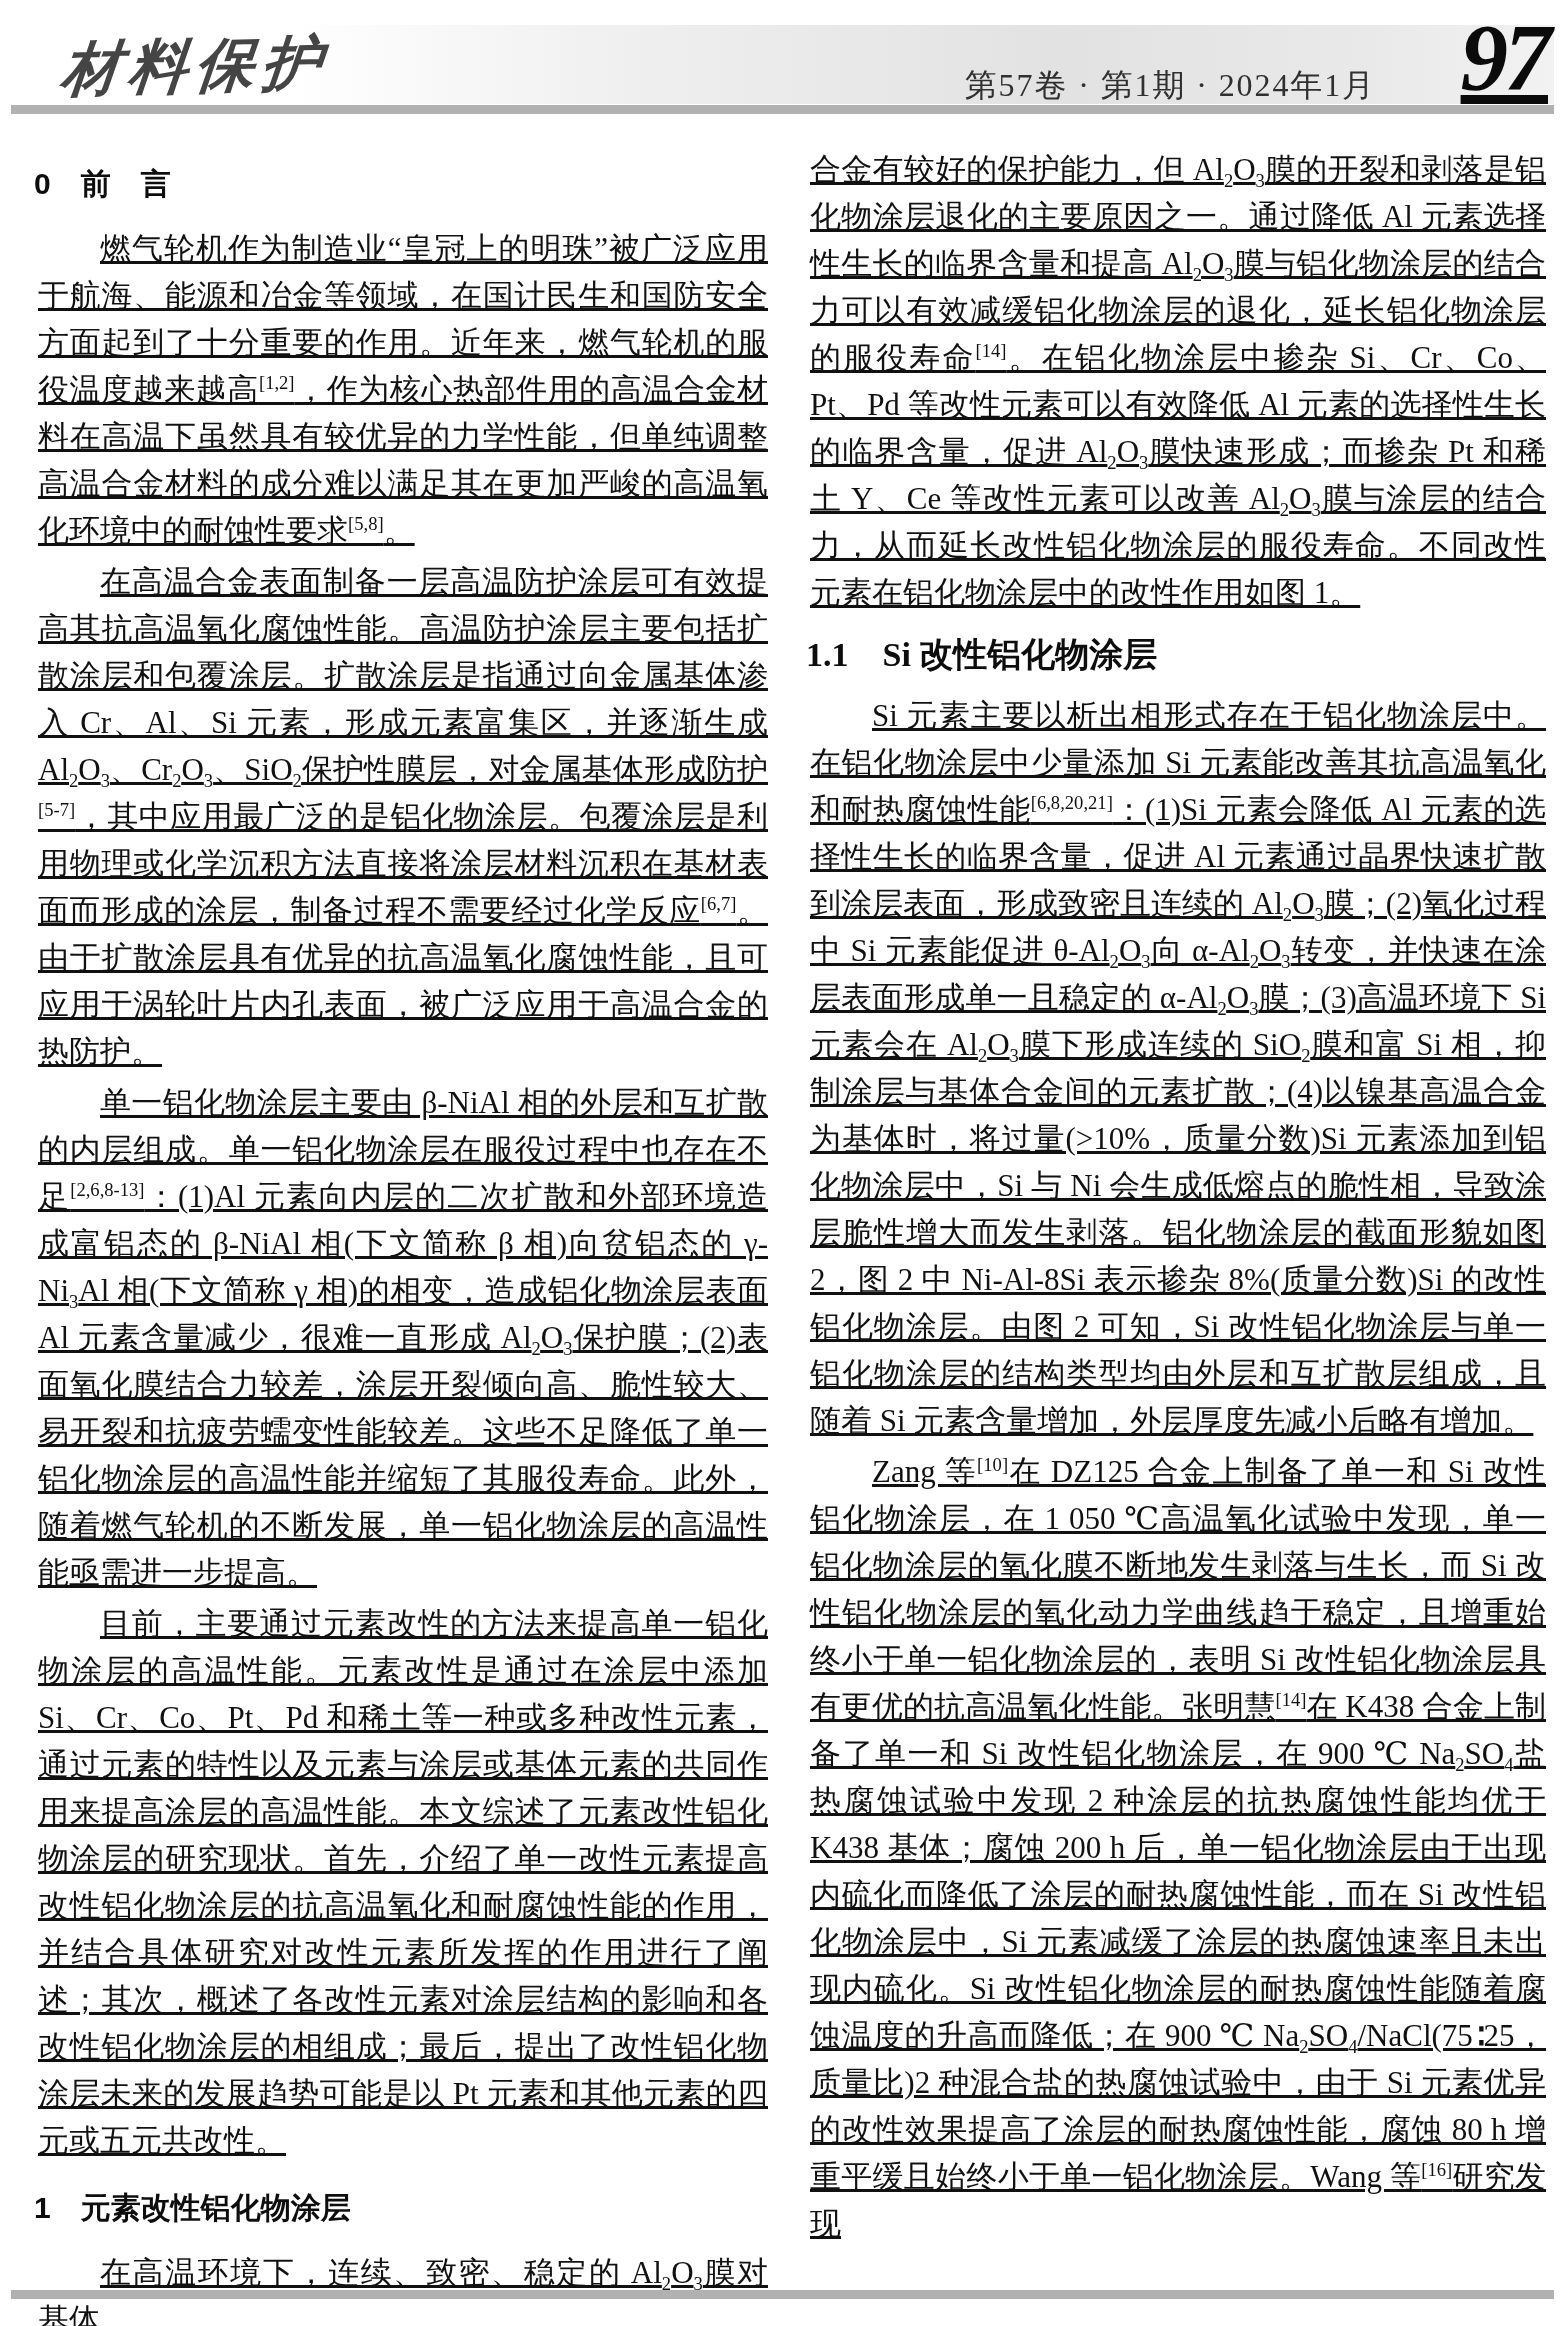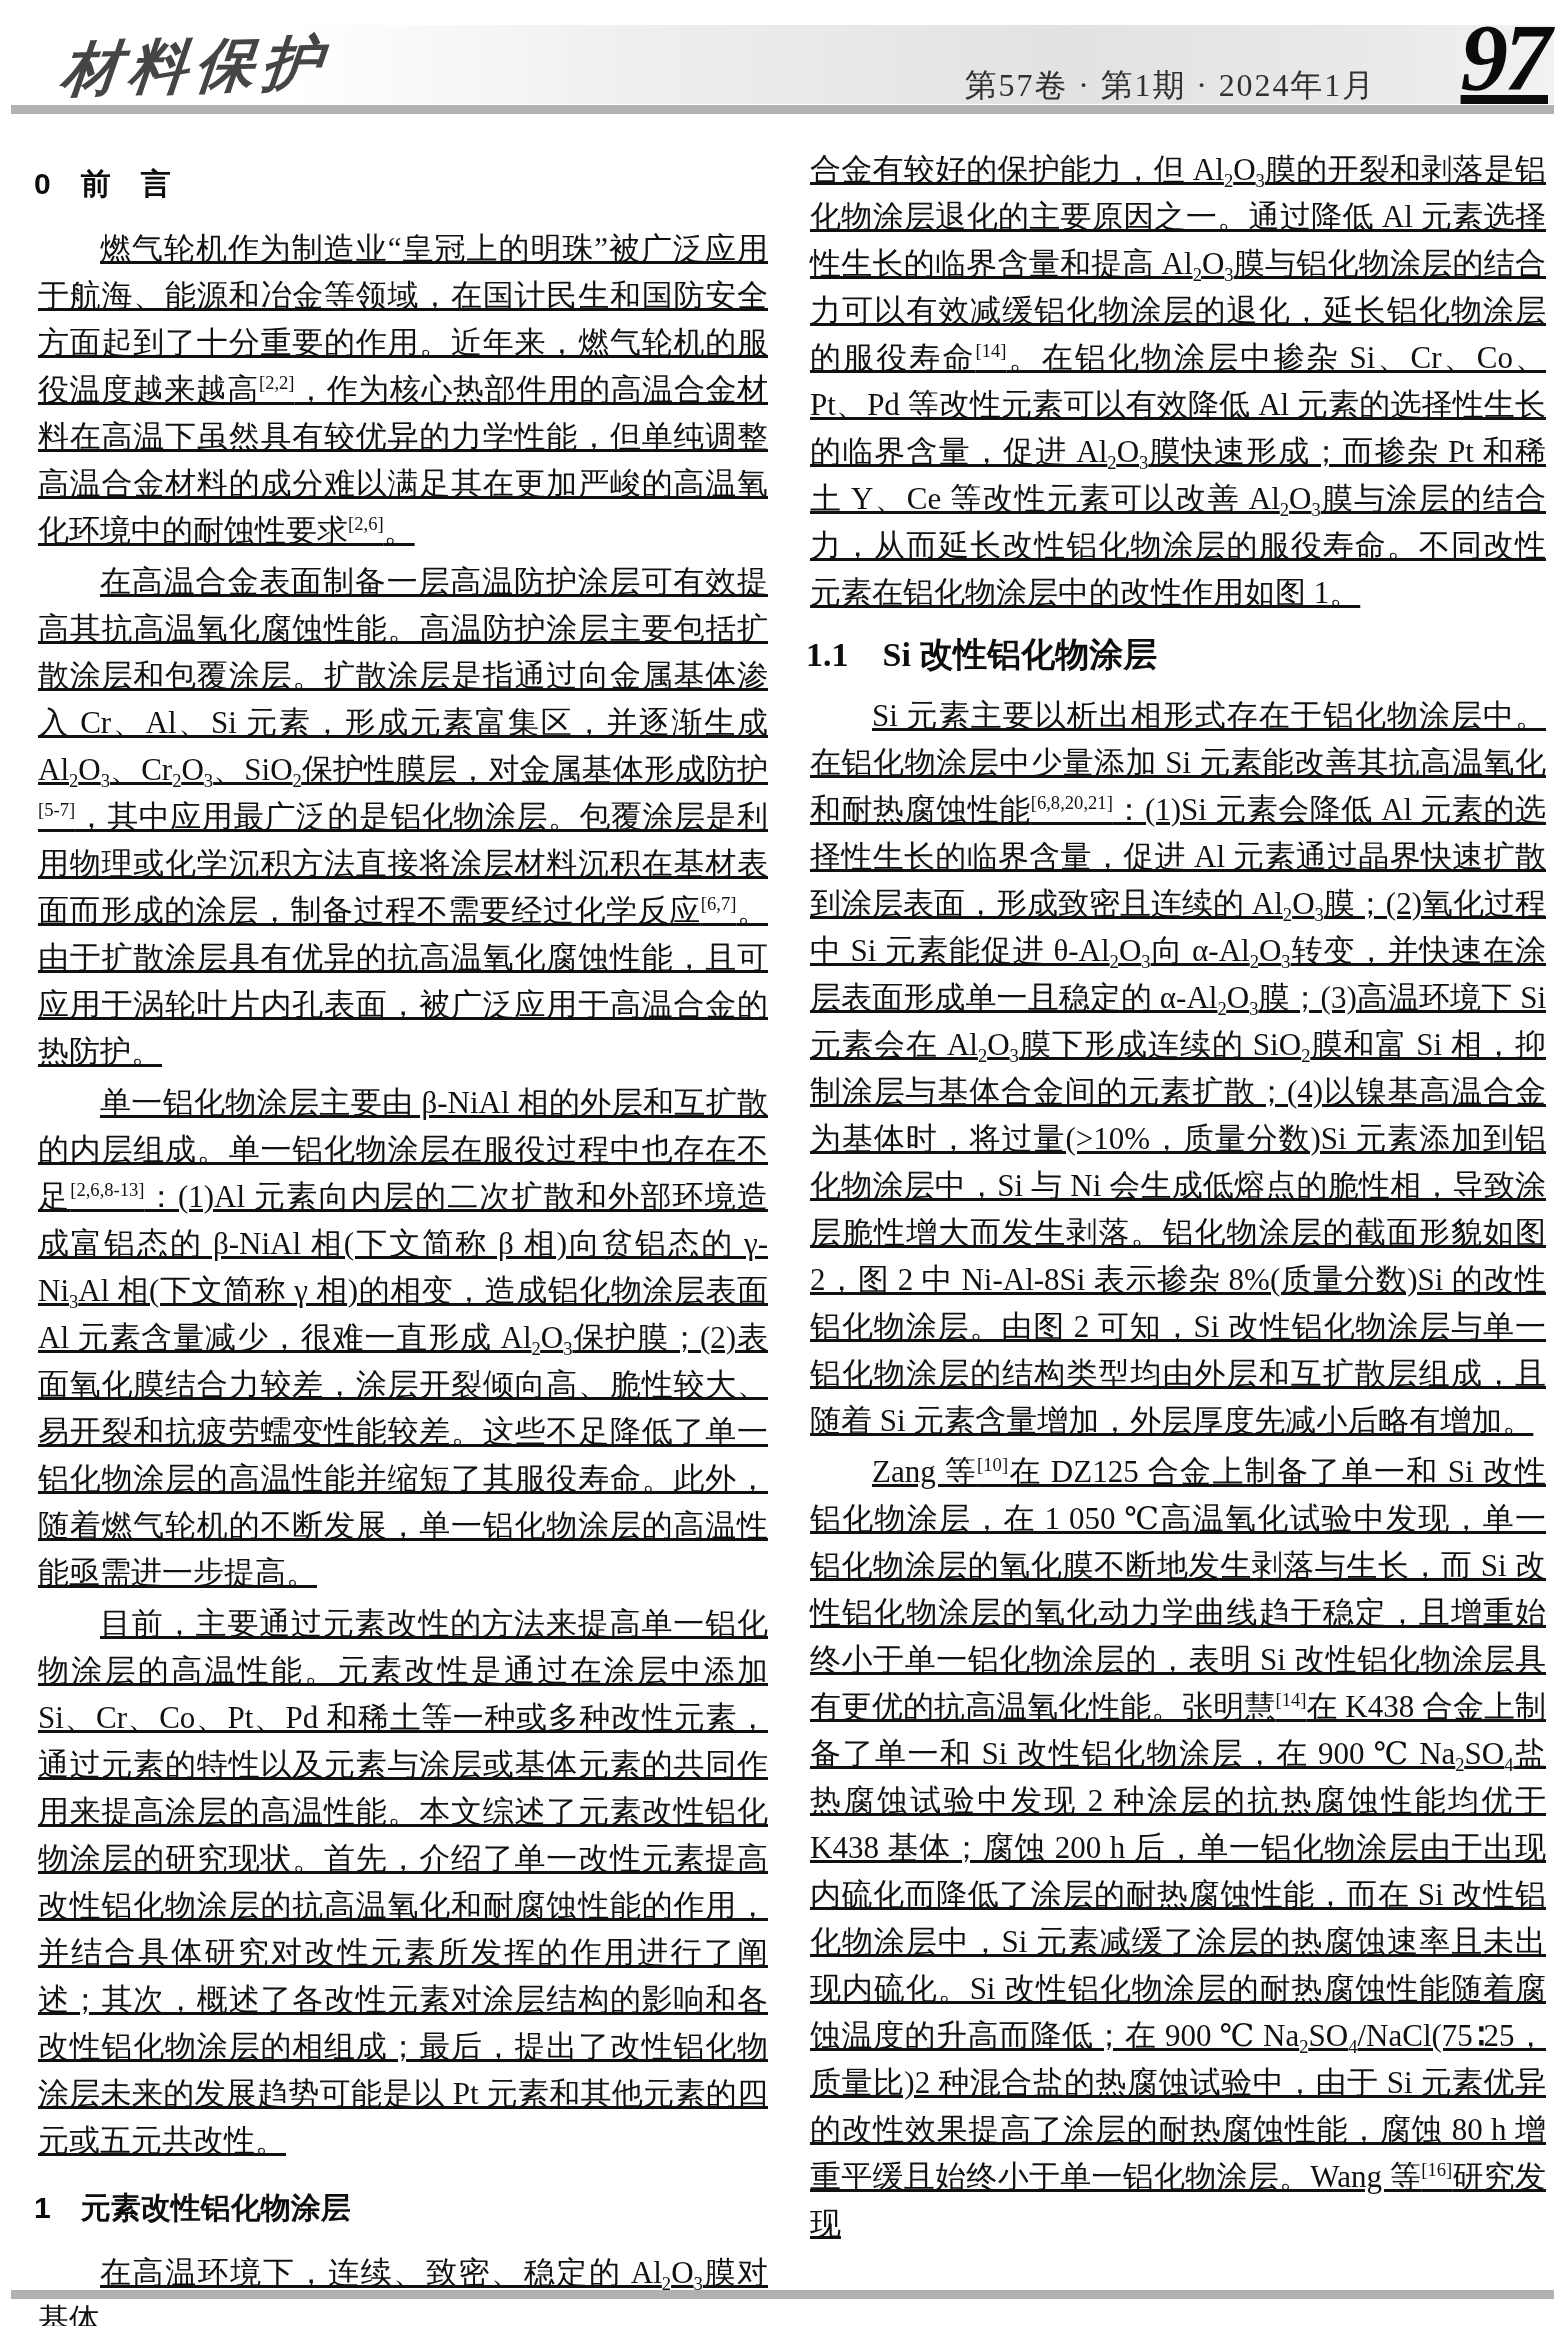--- a/index.html
+++ b/index.html
@@ -72,21 +72,21 @@
 <div class="page">
 
   <div class="header-band"></div>
   <div class="journal-logo">材料保护</div>
   <div class="issue-info">第57卷 · 第1期 · 2024年1月</div>
   <div class="page-number">97</div>
   <div class="rule rule-top"></div>
 
   <div class="col col-left">
     <p class="h1 first">0　前　言</p>
-    <p class="para">燃气轮机作为制造业“皇冠上的明珠”被广泛应用于航海、能源和冶金等领域，在国计民生和国防安全方面起到了十分重要的作用。近年来，燃气轮机的服役温度越来越高<sup>[2,2]</sup>，作为核心热部件用的高温合金材料在高温下虽然具有较优异的力学性能，但单纯调整高温合金材料的成分难以满足其在更加严峻的高温氧化环境中的耐蚀性要求<sup>[2,6]</sup>。</p>
+    <p class="para">燃气轮机作为制造业“皇冠上的明珠”被广泛应用于航海、能源和冶金等领域，在国计民生和国防安全方面起到了十分重要的作用。近年来，燃气轮机的服役温度越来越高<sup>[1,2]</sup>，作为核心热部件用的高温合金材料在高温下虽然具有较优异的力学性能，但单纯调整高温合金材料的成分难以满足其在更加严峻的高温氧化环境中的耐蚀性要求<sup>[5,8]</sup>。</p>
     <p class="para">在高温合金表面制备一层高温防护涂层可有效提高其抗高温氧化腐蚀性能。高温防护涂层主要包括扩散涂层和包覆涂层。扩散涂层是指通过向金属基体渗入 Cr、Al、Si 元素，形成元素富集区，并逐渐生成 Al<sub>2</sub>O<sub>3</sub>、Cr<sub>2</sub>O<sub>3</sub>、SiO<sub>2</sub>保护性膜层，对金属基体形成防护<sup>[5-7]</sup>，其中应用最广泛的是铝化物涂层。包覆涂层是利用物理或化学沉积方法直接将涂层材料沉积在基材表面而形成的涂层，制备过程不需要经过化学反应<sup>[6,7]</sup>。由于扩散涂层具有优异的抗高温氧化腐蚀性能，且可应用于涡轮叶片内孔表面，被广泛应用于高温合金的热防护。</p>
     <p class="para">单一铝化物涂层主要由 β-NiAl 相的外层和互扩散的内层组成。单一铝化物涂层在服役过程中也存在不足<sup>[2,6,8-13]</sup>：(1)Al 元素向内层的二次扩散和外部环境造成富铝态的 β-NiAl 相(下文简称 β 相)向贫铝态的 γ-Ni<sub>3</sub>Al 相(下文简称 γ 相)的相变，造成铝化物涂层表面 Al 元素含量减少，很难一直形成 Al<sub>2</sub>O<sub>3</sub>保护膜；(2)表面氧化膜结合力较差，涂层开裂倾向高、脆性较大、易开裂和抗疲劳蠕变性能较差。这些不足降低了单一铝化物涂层的高温性能并缩短了其服役寿命。此外，随着燃气轮机的不断发展，单一铝化物涂层的高温性能亟需进一步提高。</p>
     <p class="para">目前，主要通过元素改性的方法来提高单一铝化物涂层的高温性能。元素改性是通过在涂层中添加 Si、Cr、Co、Pt、Pd 和稀土等一种或多种改性元素，通过元素的特性以及元素与涂层或基体元素的共同作用来提高涂层的高温性能。本文综述了元素改性铝化物涂层的研究现状。首先，介绍了单一改性元素提高改性铝化物涂层的抗高温氧化和耐腐蚀性能的作用，并结合具体研究对改性元素所发挥的作用进行了阐述；其次，概述了各改性元素对涂层结构的影响和各改性铝化物涂层的相组成；最后，提出了改性铝化物涂层未来的发展趋势可能是以 Pt 元素和其他元素的四元或五元共改性。</p>
     <p class="h1">1　元素改性铝化物涂层</p>
     <p class="para">在高温环境下，连续、致密、稳定的 Al<sub>2</sub>O<sub>3</sub>膜对基体</p>
   </div>
 
   <div class="col col-right">
     <p class="para no-indent">合金有较好的保护能力，但 Al<sub>2</sub>O<sub>3</sub>膜的开裂和剥落是铝化物涂层退化的主要原因之一。通过降低 Al 元素选择性生长的临界含量和提高 Al<sub>2</sub>O<sub>3</sub>膜与铝化物涂层的结合力可以有效减缓铝化物涂层的退化，延长铝化物涂层的服役寿命<sup>[14]</sup>。在铝化物涂层中掺杂 Si、Cr、Co、Pt、Pd 等改性元素可以有效降低 Al 元素的选择性生长的临界含量，促进 Al<sub>2</sub>O<sub>3</sub>膜快速形成；而掺杂 Pt 和稀土 Y、Ce 等改性元素可以改善 Al<sub>2</sub>O<sub>3</sub>膜与涂层的结合力，从而延长改性铝化物涂层的服役寿命。不同改性元素在铝化物涂层中的改性作用如图 1。</p>
     <p class="h2">1.1　Si 改性铝化物涂层</p>

